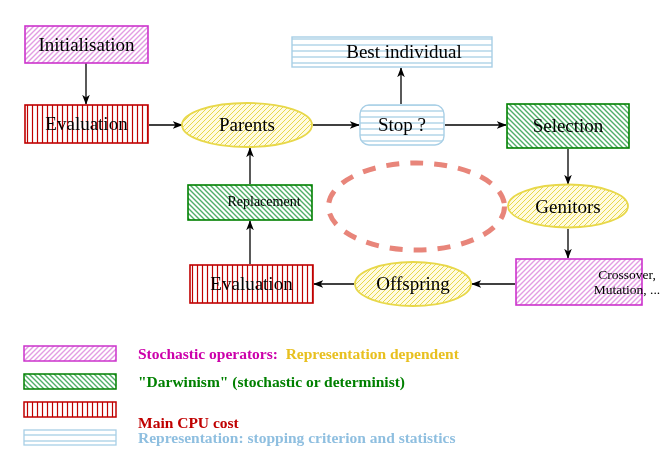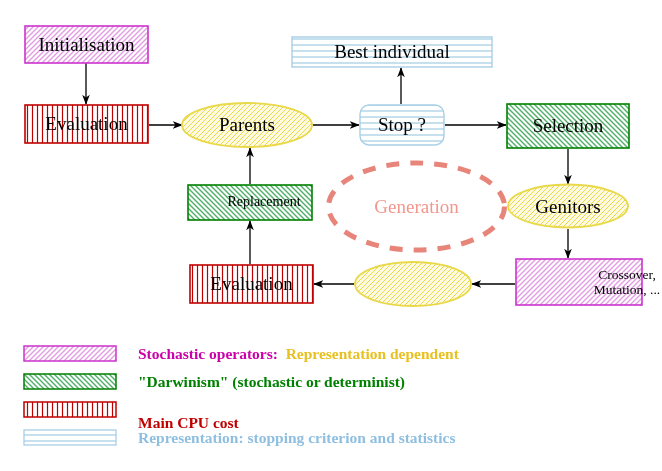--- a/index.html
+++ b/index.html
@@ -152,39 +152,37 @@
     <rect x="24" y="402" width="92" height="15" fill="url(#pat-red)" stroke="#c00000" stroke-width="1.5"></rect>
     <rect x="24" y="430" width="92" height="15" fill="url(#pat-blue)" stroke="#a8cfe6" stroke-width="1.3"></rect>
   </svg>
 
   <div class="node-label lbl-big" style="left:25px; top:26px; width:123px; height:37px;">Initialisation</div>
 
   <div class="node-label lbl-big" style="left:25px; top:105px; width:123px; height:38px;">Evaluation</div>
 
   <div class="node-label lbl-big" style="left:182px; top:103px; width:130px; height:44px;">Parents</div>
 
-  <div class="node-label lbl-big" style="left:292px; top:37px; width:200px; height:30px;">Best individual</div>
+  <div class="node-label lbl-big" style="left:292px; top:37px; width:200px; height:30px;padding-left:12px;">Best individual</div>
 
   <div class="node-label lbl-big" style="left:360px; top:105px; width:84px; height:40px;">Stop ?</div>
 
   <div class="node-label lbl-big" style="left:507px; top:104px; width:122px; height:44px;text-align:right;">Selection</div>
 
   <div class="node-label lbl-big" style="left:508px; top:185px; width:120px; height:43px;">Genitors</div>
 
   <div class="node-label lbl-two" style="left:516px; top:259px; width:126px; height:46px; white-space:pre-line;padding-left:48px;">Crossover,
 Mutation, ...</div>
 
+  <div class="node-label lbl-big" style="left:355px; top:262px; width:116px; height:44px;">Offspring</div>
 
   <div class="node-label lbl-big" style="left:190px; top:265px; width:123px; height:38px;">Evaluation</div>
 
   <div class="node-label lbl-small" style="left:202px; top:185px; width:124px; height:35px;">Replacement</div>
 
-  <div class="node-label" style="left:328px; top:163px; width:177px; height:87px;">
-    <span class="gen-text">Generation</span>
-  </div>
 
   <div class="legend-row" style="left:24px; top:343px; width:620px;">
     <span class="legend-swatch"></span>
     <span class="legend-text">
       <span class="seg lt-magenta">Stochastic operators:</span><span class="seg">&nbsp;&nbsp;</span><span class="seg lt-gold">Representation dependent</span>
     </span>
   </div>
 
   <div class="legend-row" style="left:24px; top:371px; width:620px;">
     <span class="legend-swatch"></span>

